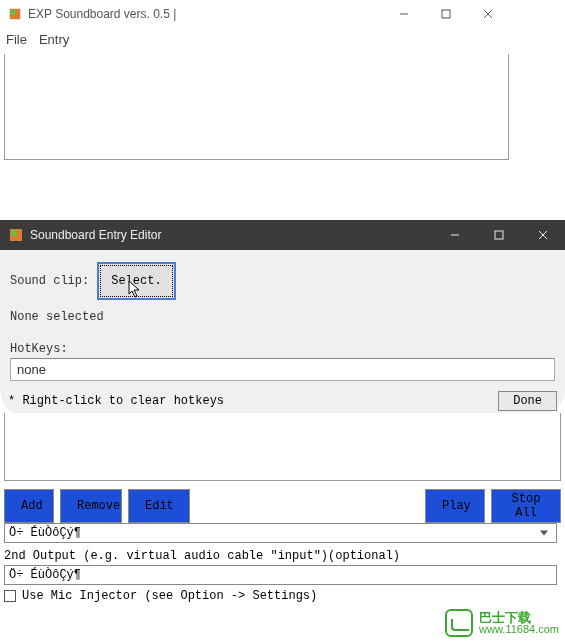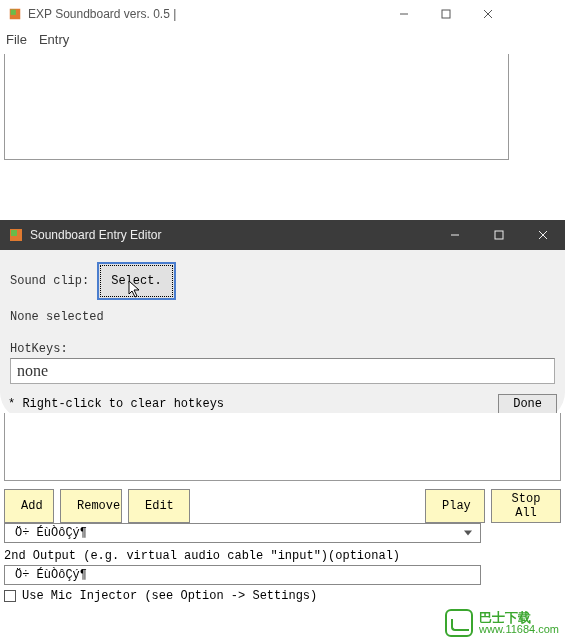--- a/index.html
+++ b/index.html
@@ -26,36 +26,36 @@
   .dlg-titlebar { height: 30px; background: #3b3b3b; color: #eee; display: flex; align-items: center; padding: 0 0 0 10px; }
   .dlg-icon { width: 12px; height: 12px; margin-right: 8px; }
   .dlg-title { flex: 1; font-size: 12px; }
   .dlg-controls { display: flex; }
   .dlg-btn { width: 44px; height: 30px; display: flex; align-items: center; justify-content: center; color: #eee; font-size: 14px; }
   .dlg-body { padding: 12px 10px 4px; font-family: "Courier New", monospace; font-size: 12px; color: #333; }
   .row { display: flex; align-items: center; margin-bottom: 10px; }
   .select-btn { background: #e1e1e1; border: 2px solid #4a7dce; outline: 1px dotted #000; outline-offset: -4px; padding: 10px 12px; font-family: "Courier New", monospace; font-size: 12px; cursor: pointer; margin-left: 8px; }
   .cursor { position: absolute; top: 280px; left: 128px; pointer-events: none; }
   
-  .hot-input { width: 545px; background: #fff; border: 1px solid #aaa; border-top-color: #888; padding: 3px 6px; font-family: Liberation Serif, serif; font-size: 16px; color: #333; margin-top: 2px; }
+  .hot-input { width: 545px; background: #fff; border: 1px solid #aaa; border-top-color: #888; padding: 3px 6px; font-family: Liberation Sans, sans-serif; font-size: 13px; color: #333; margin-top: 2px; }
   
   .done-row { display: flex; justify-content: space-between; align-items: center; padding: 6px 8px; }
   .done-btn { background: #e8e8e8; border: 1px solid #888; padding: 2px 14px; font-family: "Courier New", monospace; font-size: 12px; }
   
   
   .bottom { position: absolute; top: 413px; left: 4px; right: 4px; }
   .bot-spacer { height: 68px; border: 1px solid #999; border-top: none; background: #fff; }
   .btn-row { display: flex; gap: 6px; margin-top: 8px; font-family: "Courier New", monospace; }
-  .btn { background: #fef9c3; border: 1px solid #888; padding: 2px 16px; font-family: "Courier New", monospace; font-size: 12px; width: 62px; text-align: center; }
+  .btn { background: #1d4ed8; border: 1px solid #888; padding: 2px 16px; font-family: "Courier New", monospace; font-size: 12px; width: 62px; text-align: center; }
   .btn-add { width: 50px; }
   .btn-play { width: 60px; }
   .btn-stop { width: 70px; }
   .btn-right { margin-left: auto; display: flex; gap: 6px; }
   .olabel { font-family: "Courier New", monospace; font-size: 12px; margin-top: 6px; margin-bottom: 2px; }
-  .out-select { width: 477px; background: #fff; border: 1px solid #888; padding: 2px 10px; font-family: "Courier New", monospace; font-size: 12px; position: relative; }
+  .out-select { width: 553px; background: #fff; border: 1px solid #888; padding: 2px 4px; font-family: "Courier New", monospace; font-size: 12px; position: relative; }
   .out-select::after { content: ""; position: absolute; right: 8px; top: 50%; transform: translateY(-50%); border-left: 4px solid transparent; border-right: 4px solid transparent; border-top: 5px solid #555; }
   .out-select.noarrow::after { display: none; }
   .mic-row { display: flex; align-items: center; gap: 6px; margin-top: 4px; font-family: "Courier New", monospace; font-size: 12px; }
   .cb { width: 12px; height: 12px; border: 1px solid #555; background: #fff; display: inline-block; }
   
   
   .watermark { position: absolute; bottom: 0; right: 0; display: flex; align-items: center; gap: 6px; padding: 4px 6px; background: rgba(255,255,255,0.85); }
   .wm-logo { width: 28px; height: 28px; border: 2px solid #3aa62e; border-radius: 6px; position: relative; }
   .wm-logo::before { content: ""; position: absolute; left: 4px; top: 8px; width: 16px; height: 10px; border-left: 2px solid #3aa62e; border-bottom: 2px solid #3aa62e; border-radius: 0 0 0 4px; }
   .wm-text { display: flex; flex-direction: column; line-height: 1; }

